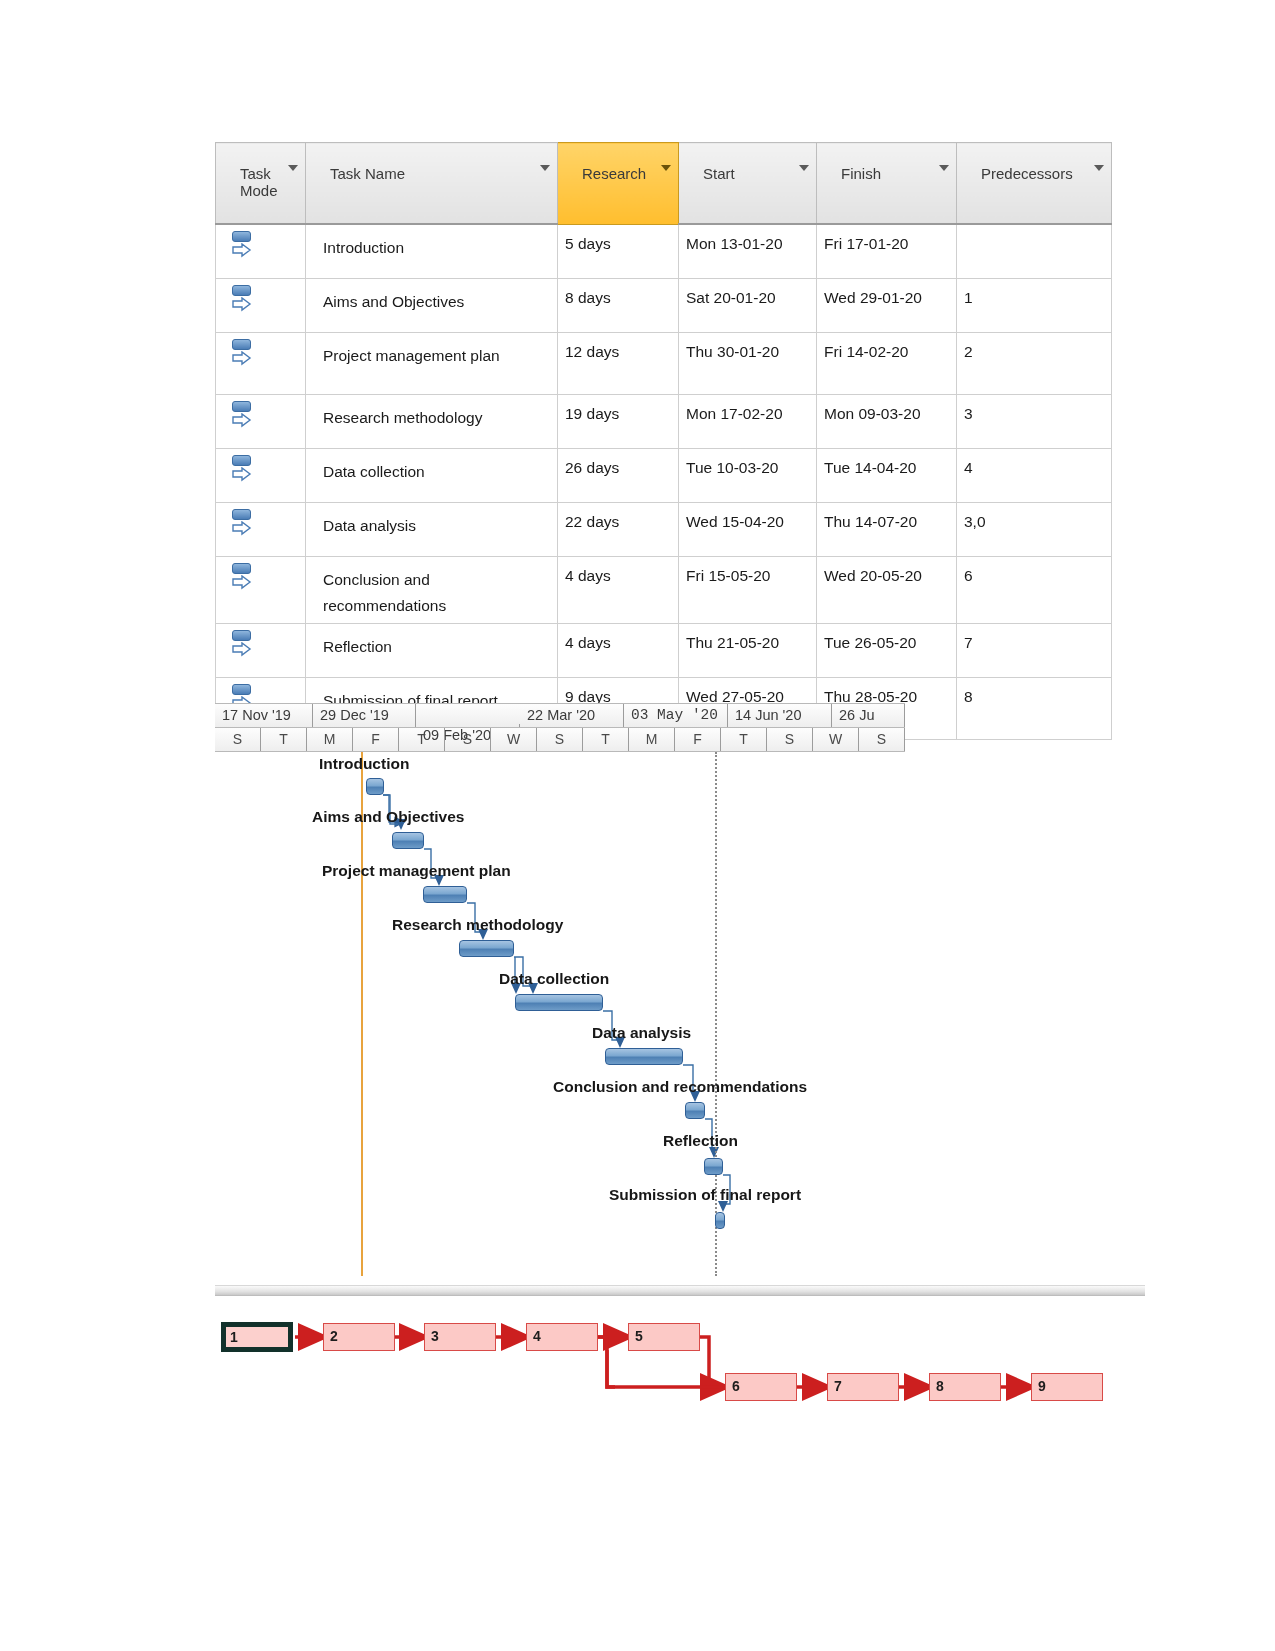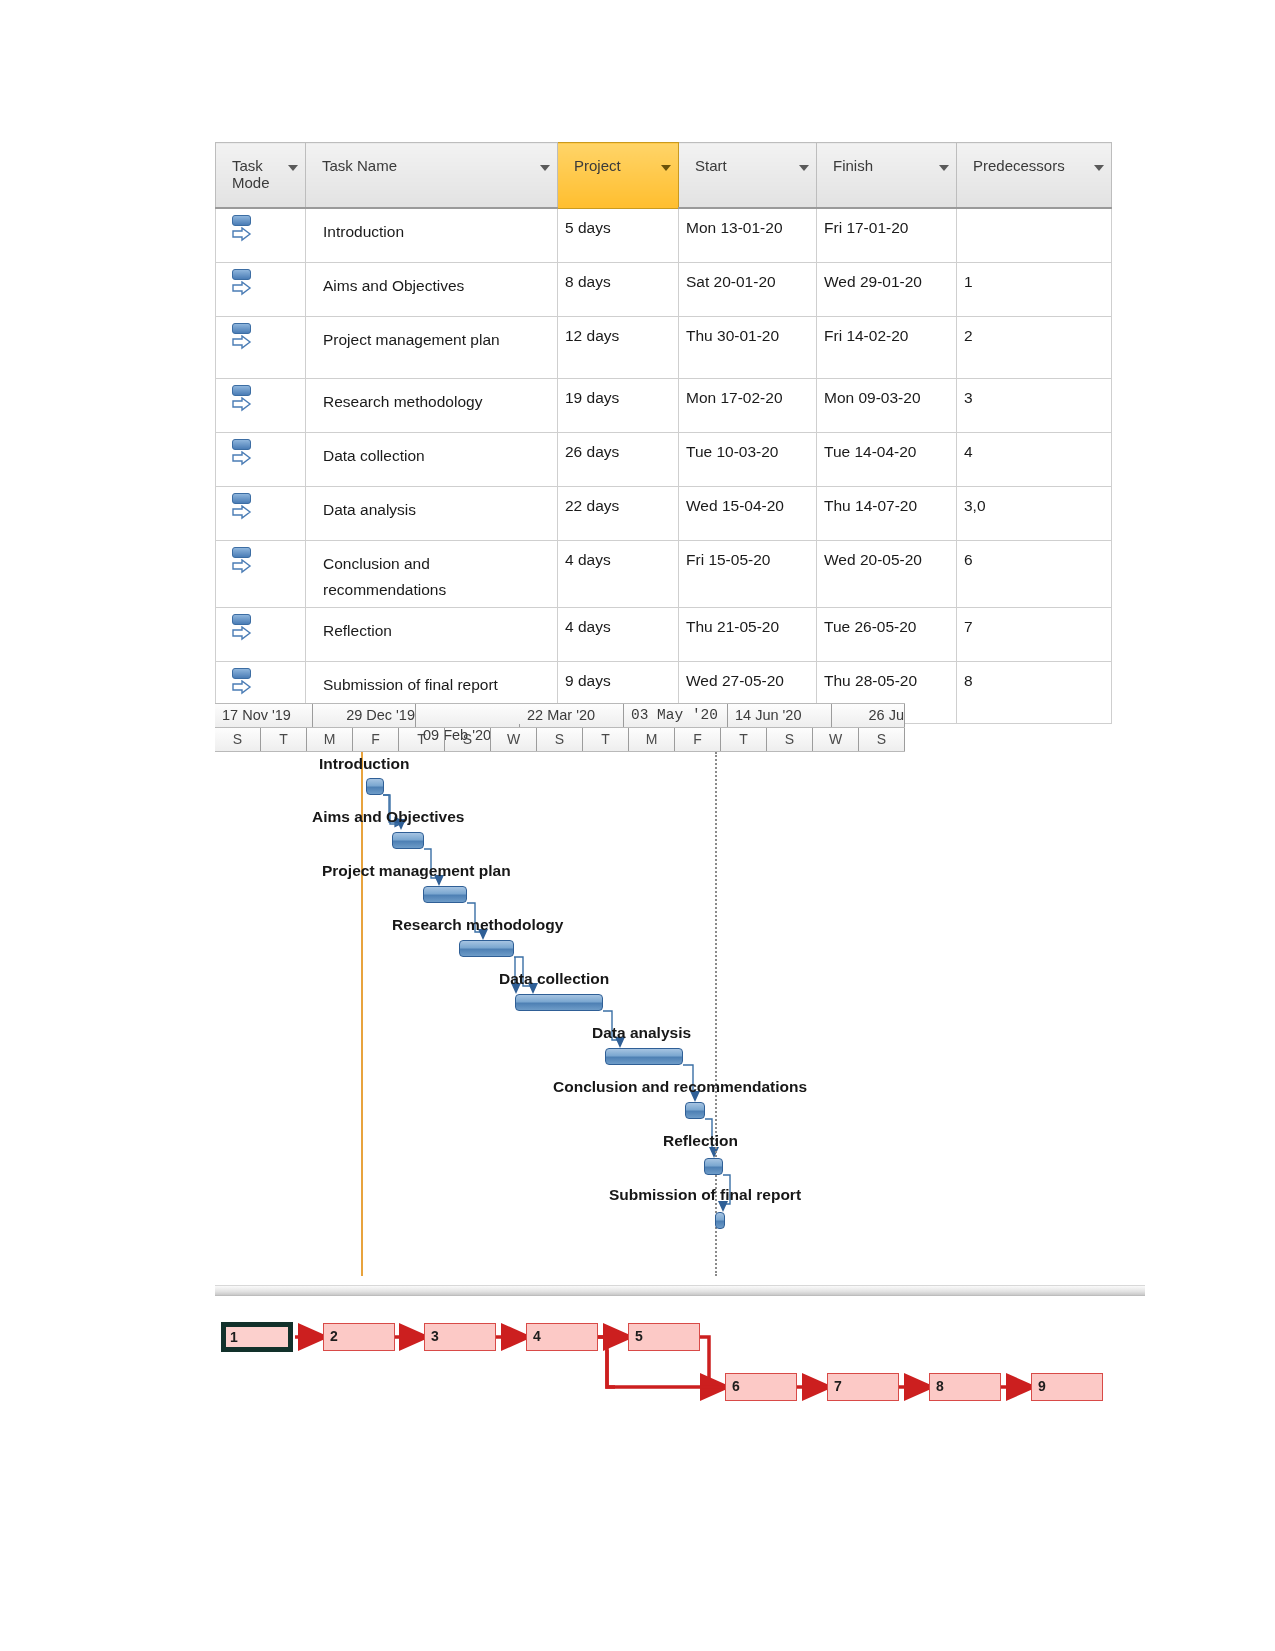--- a/index.html
+++ b/index.html
@@ -18,21 +18,21 @@
     width:896px;
     border-collapse:collapse;
     table-layout:fixed;
   }
   .gantt-table td, .gantt-table th{
     border:1px solid #cfcfcf;
     vertical-align:top;
     font-size:15.5px;
     color:#1a1a1a;
     font-weight:400;
-    padding:8px;
+    padding:16px;
   }
 
   
   .gantt-table thead th{
     background:#e8e8e8;
     background:linear-gradient(#f2f2f2,#e2e2e2);
     border:1px solid #bdbdbd;
     border-bottom:2px solid #9a9a9a;
     height:48px;
     text-align:left;
@@ -216,21 +216,21 @@
     <tr>
       <th>
         <span class="hlabel">Task Mode</span>
         <span class="filter-arrow"></span>
       </th>
       <th>
         <span class="hlabel">Task Name</span>
         <span class="filter-arrow"></span>
       </th>
       <th class="dur">
-        <span class="hlabel">Project</span>
+        <span class="hlabel">Research</span>
         <span class="filter-arrow"></span>
       </th>
       <th>
         <span class="hlabel">Start</span>
         <span class="filter-arrow"></span>
       </th>
       <th>
         <span class="hlabel">Finish</span>
         <span class="filter-arrow"></span>
       </th>
@@ -393,26 +393,26 @@
         <td class="start">Wed 27-05-20</td>
         <td class="finish">Thu 28-05-20</td>
         <td class="pred">8</td>
       </tr>
     </tbody>
 </table>
 
 <div class="timeline">
   <div class="tl-row months" id="tl-months">
       <div class="cell" style="width: 98px;">17 Nov '19</div>
-      <div class="cell" style="width: 103px; text-align: right;">29 Dec '19</div>
+      <div class="cell" style="width: 103px;">29 Dec '19</div>
       <div class="cell" style="width: 104px; margin-top: 20px;">09 Feb '20</div>
       <div class="cell" style="width: 104px;">22 Mar '20</div>
       <div class="cell" style="width: 104px; font-family: Liberation Mono, monospace;">03 May '20</div>
       <div class="cell" style="width: 104px;">14 Jun '20</div>
-      <div class="cell" style="width: 73px; text-align: right;">26 Ju</div>
+      <div class="cell" style="width: 73px;">26 Ju</div>
     </div>
   <div class="tl-row days" id="tl-days">
       <div class="cell" style="width: 46px;">S</div>
       <div class="cell" style="width: 46px;">T</div>
       <div class="cell" style="width: 46px;">M</div>
       <div class="cell" style="width: 46px;">F</div>
       <div class="cell" style="width: 46px;">T</div>
       <div class="cell" style="width: 46px;">S</div>
       <div class="cell" style="width: 46px;">W</div>
       <div class="cell" style="width: 46px;">S</div>

